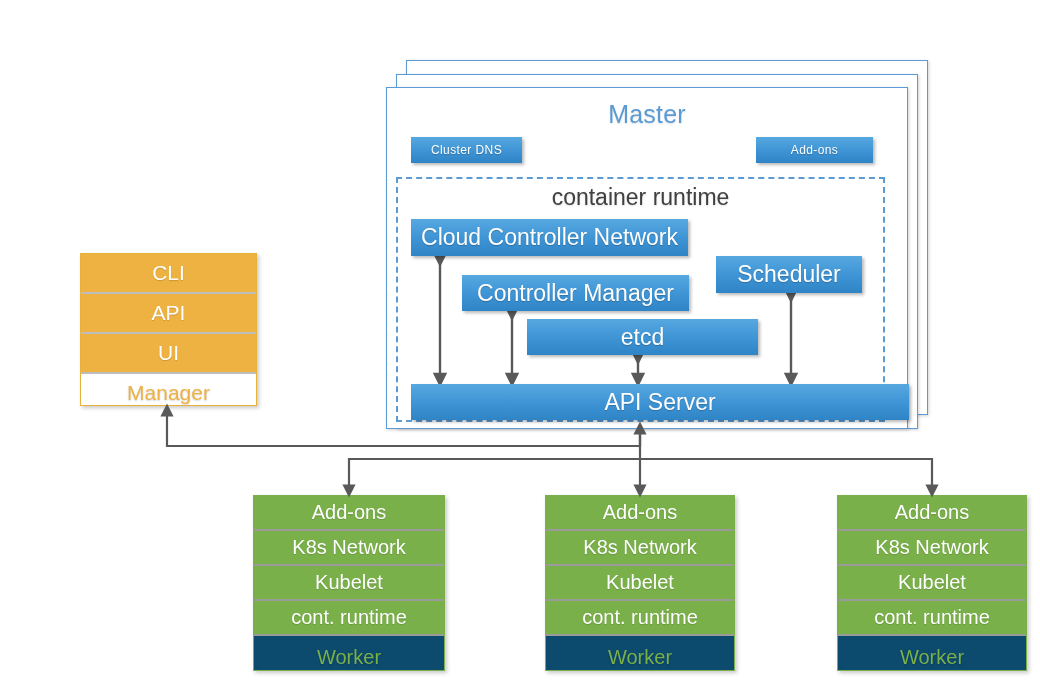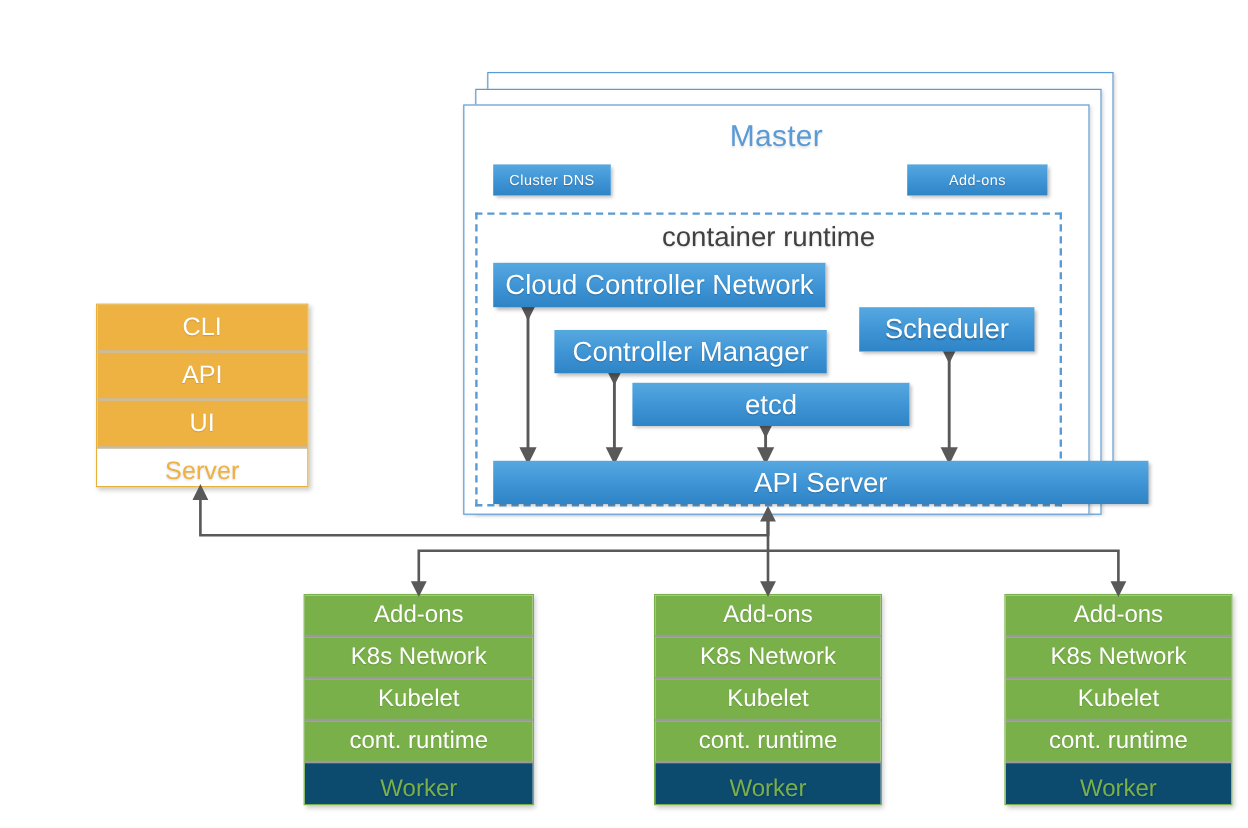--- a/index.html
+++ b/index.html
@@ -109,21 +109,21 @@
 <body>
 
 <div class="stage">
 
   <div class="abs card" style="left:406px;top:44px;width:522px;height:355px;"></div>
   <div class="abs card" style="left:396px;top:58px;width:522px;height:355px;"></div>
   <div class="abs card" style="left:386px;top:71px;width:522px;height:342px;"></div>
 
   <div class="abs master-title" style="left:386px;top:84px;width:522px;">Master</div>
 
-  <div class="abs bluebox badge" style="left:411px;top:121px;width:98px;height:26px;">Cluster DNS</div>
+  <div class="abs bluebox badge" style="left:411px;top:121px;width:111px;height:26px;">Cluster DNS</div>
   <div class="abs bluebox badge" style="left:756px;top:121px;width:117px;height:26px;">Add-ons</div>
 
   <div class="abs dashed" style="left:396px;top:161px;width:489px;height:245px;"></div>
   <div class="abs cr-title" style="left:396px;top:168px;width:489px;">container runtime</div>
 
   <svg class="wires" viewBox="0 0 1040 690" xmlns="http://www.w3.org/2000/svg">
     <defs>
       <marker id="ah" markerWidth="8" markerHeight="8" refX="4" refY="4" orient="auto" markerUnits="strokeWidth">
         <path d="M1,1 L7,4 L1,7 z" fill="#595959"></path>
       </marker>
@@ -135,27 +135,27 @@
 
     <line x1="638" y1="342" x2="638" y2="364" stroke="#595959" stroke-width="2.4" marker-start="url(#ah)" marker-end="url(#ah)"></line>
 
     <line x1="791" y1="280" x2="791" y2="364" stroke="#595959" stroke-width="2.4" marker-start="url(#ah)" marker-end="url(#ah)"></line>
   </svg>
 
   <div class="abs bluebox big" style="left:411px;top:203px;width:277px;height:37px;">Cloud Controller Network</div>
   <div class="abs bluebox big" style="left:462px;top:259px;width:227px;height:36px;">Controller Manager</div>
   <div class="abs bluebox big" style="left:527px;top:303px;width:231px;height:36px;">etcd</div>
   <div class="abs bluebox big" style="left:716px;top:240px;width:146px;height:37px;">Scheduler</div>
-  <div class="abs bluebox big" style="left:411px;top:368px;width:546px;height:36px;">API Server</div>
+  <div class="abs bluebox big" style="left:411px;top:368px;width:498px;height:36px;">API Server</div>
 
   <div class="abs access-wrap" style="left:80px;top:237px;width:177px;height:153px;">
     <div class="orow" style="height:38px;">CLI</div>
     <div class="orow" style="height:38px;">API</div>
     <div class="orow" style="height:38px;">UI</div>
-    <div class="ofoot" style="height:37px;">Server</div>
+    <div class="ofoot" style="height:37px;">Manager</div>
   </div>
 
   <div class="abs worker-wrap" style="left:253px;top:479px;width:192px;height:176px;">
     <div class="grow" style="height:33px;">Add-ons</div>
     <div class="grow" style="height:33px;">K8s Network</div>
     <div class="grow" style="height:33px;">Kubelet</div>
     <div class="grow" style="height:33px;">cont. runtime</div>
     <div class="gfoot" style="height:42px;">Worker</div>
   </div>
 

